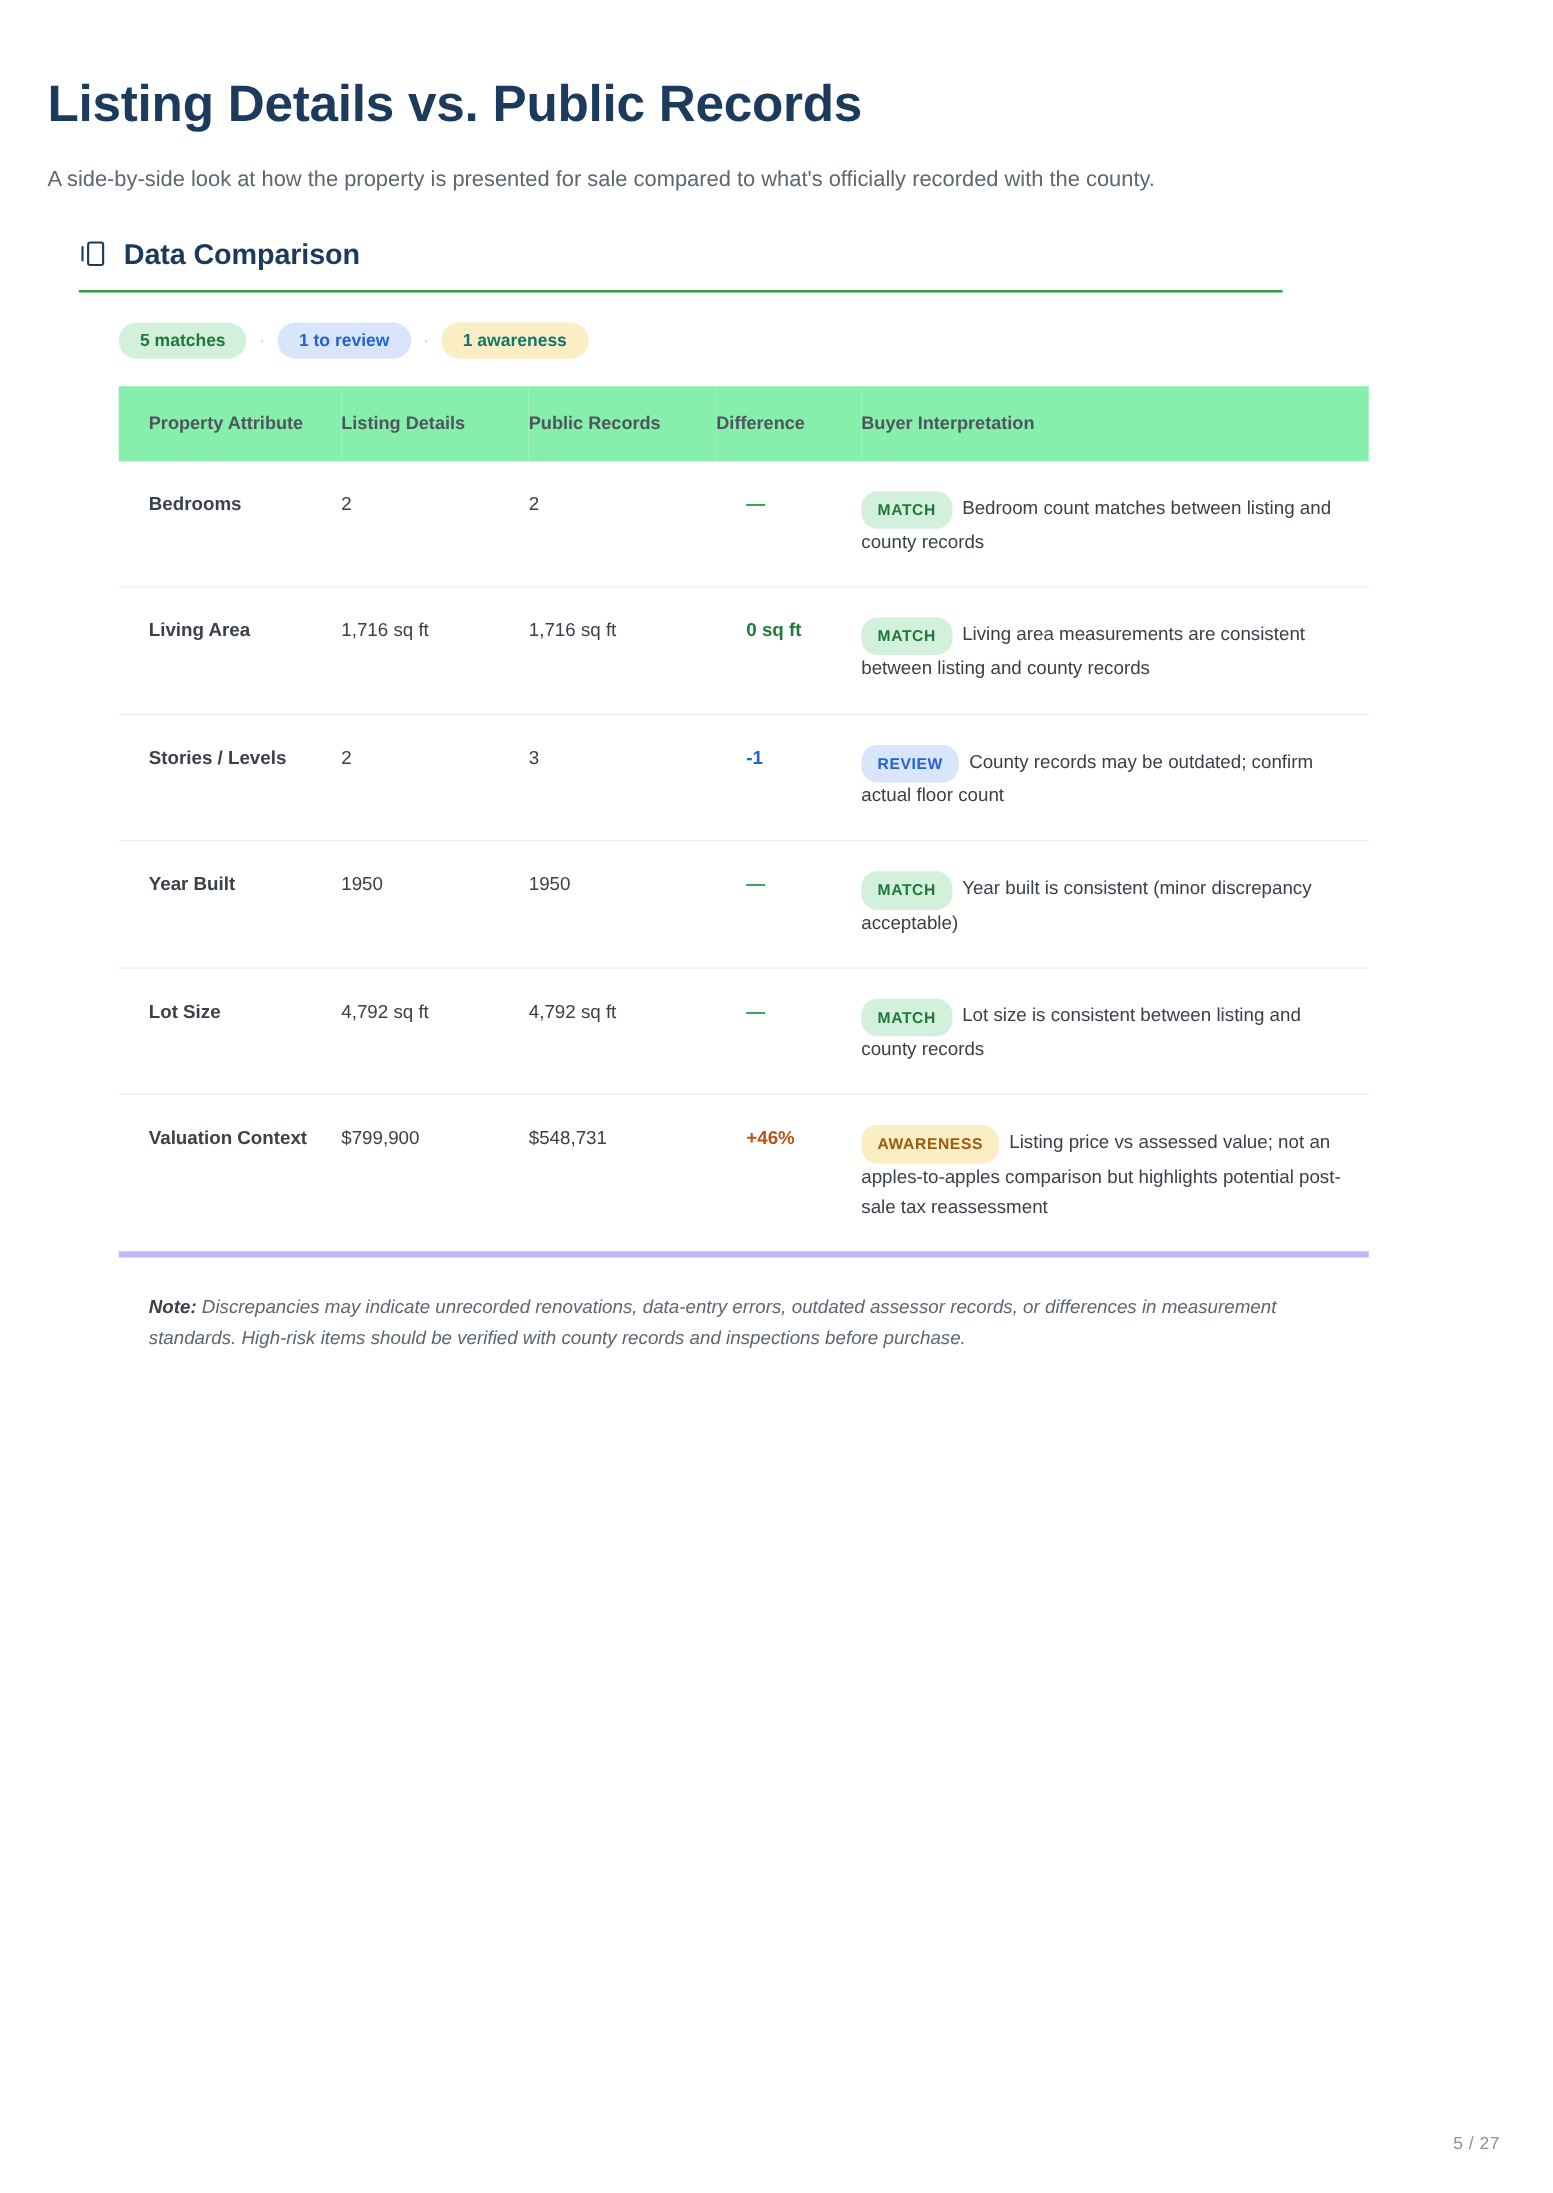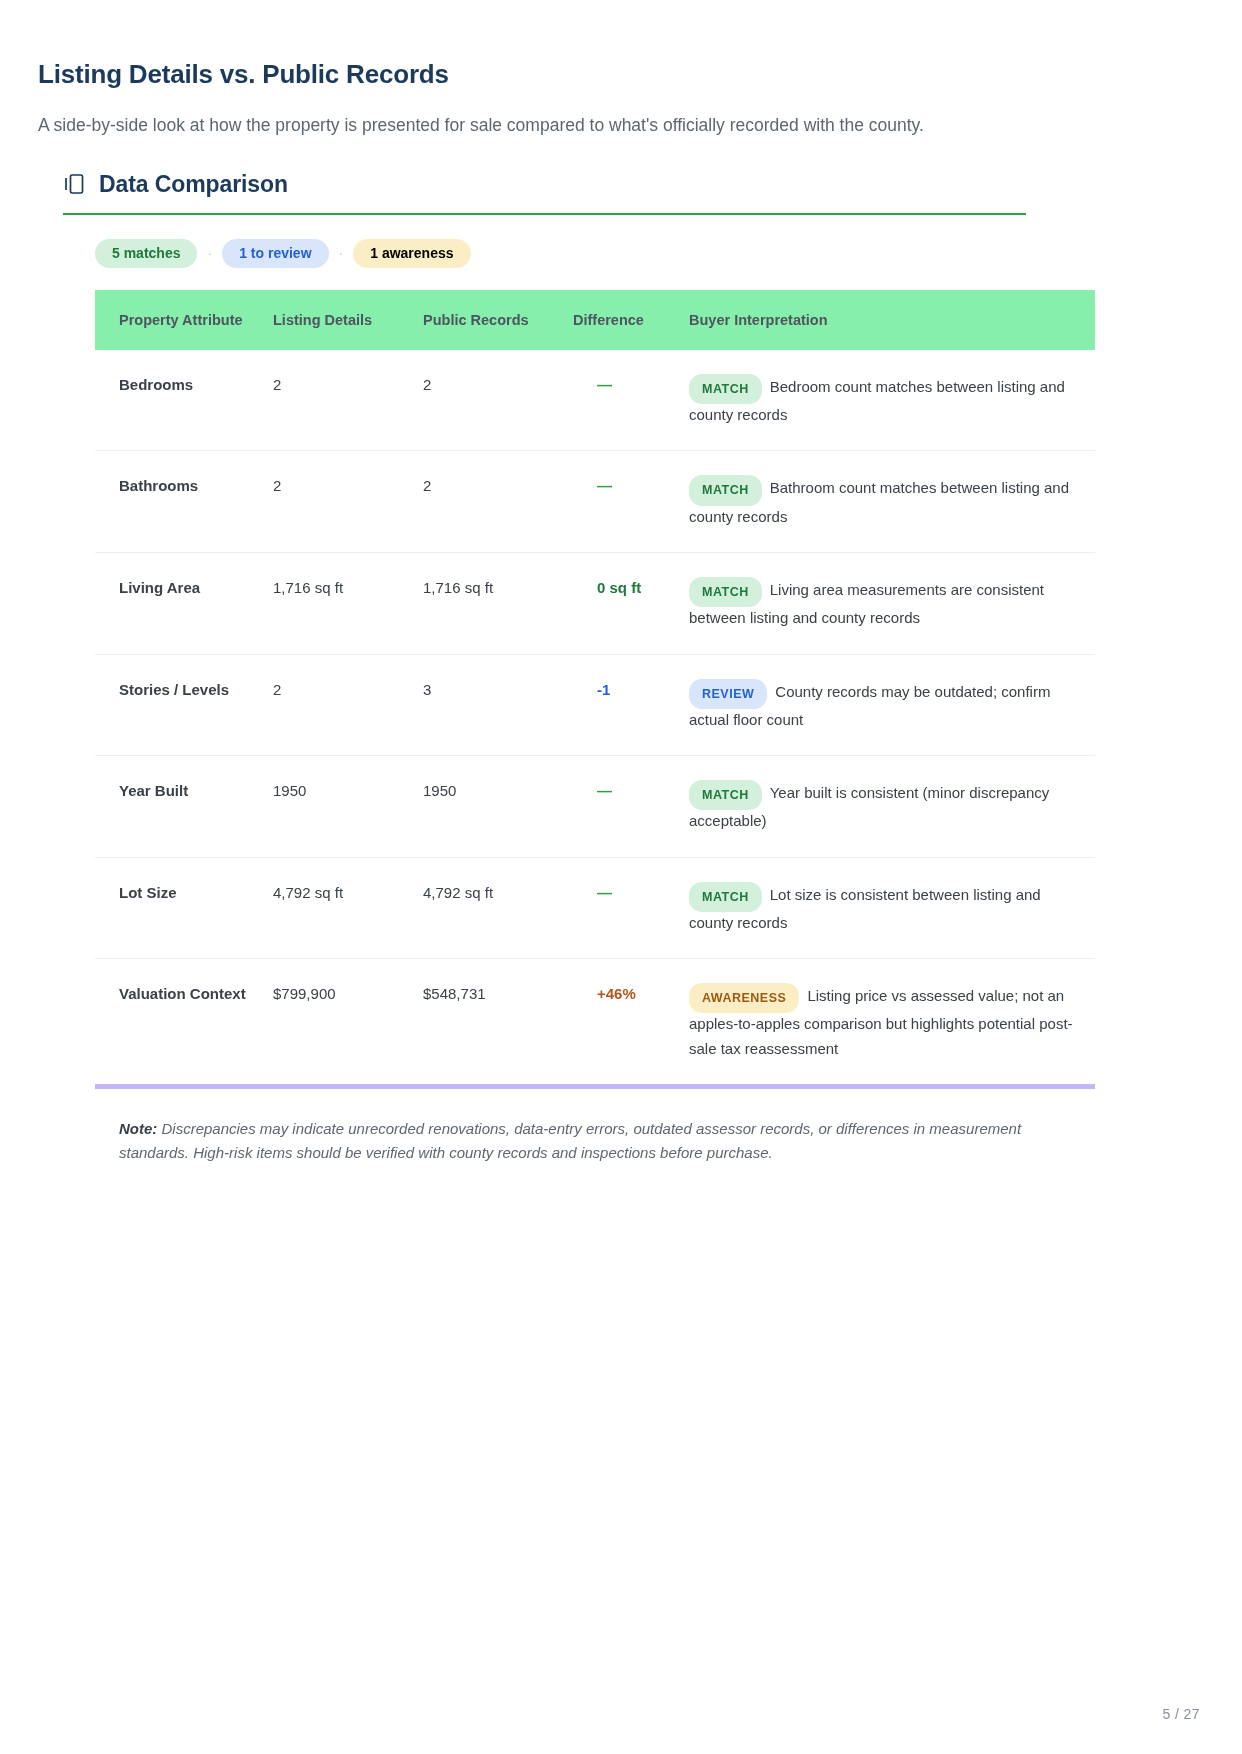--- a/index.html
+++ b/index.html
@@ -17,21 +17,21 @@
     -webkit-font-smoothing: antialiased;
   }
   .page {
     padding: 58px 42px 0 38px;
     position: relative;
     height: 100%;
   }
 
   
   .page-title {
-    font-size: 26px;
+    font-size: 41px;
     font-weight: 600;
     color: #1b3a5c;
     letter-spacing: -0.2px;
     margin: 0 0 0 0;
     line-height: 1.25;
   }
   .page-subtitle {
     font-size: 17.5px;
     color: #5d6671;
     margin-top: 22px;
@@ -79,21 +79,21 @@
     align-items: center;
     justify-content: center;
     height: 29px;
     padding: 0 17px;
     border-radius: 15px;
     font-size: 14px;
     font-weight: 600;
   }
   .pill.matches   { background: #d3f0dd; color: #1f7a3a; }
   .pill.review    { background: #d8e5fb; color: #2463cf; }
-  .pill.awareness { background: #fceec4; color: #000000; }
+  .pill.awareness { background: #fceec4; color: #0f766e; }
   .pill-sep {
     color: #c4c9cf;
     font-size: 14px;
     padding: 0 10px;
     line-height: 1;
   }
 
   
   .table-wrap {
     margin: 22px 0 0 57px;
@@ -216,27 +216,20 @@
       </thead>
       <tbody id="table-body">
           <tr>
             <td class="c-attr">Bedrooms</td>
             <td class="c-list">2</td>
             <td class="c-pub">2</td>
             <td class="c-diff"><span class="diff-cell diff-dash">—</span></td>
             <td class="c-interp"><span class="tag match">MATCH</span><span class="interp-text">Bedroom count matches between listing and county records</span></td>
           </tr>
           <tr>
-            <td class="c-attr">Bathrooms</td>
-            <td class="c-list">2</td>
-            <td class="c-pub">2</td>
-            <td class="c-diff"><span class="diff-cell diff-dash">—</span></td>
-            <td class="c-interp"><span class="tag match">MATCH</span><span class="interp-text">Bathroom count matches between listing and county records</span></td>
-          </tr>
-          <tr>
             <td class="c-attr">Living Area</td>
             <td class="c-list">1,716 sq ft</td>
             <td class="c-pub">1,716 sq ft</td>
             <td class="c-diff"><span class="diff-cell diff-zero">0 sq ft</span></td>
             <td class="c-interp"><span class="tag match">MATCH</span><span class="interp-text">Living area measurements are consistent between listing and county records</span></td>
           </tr>
           <tr>
             <td class="c-attr">Stories / Levels</td>
             <td class="c-list">2</td>
             <td class="c-pub">3</td>

